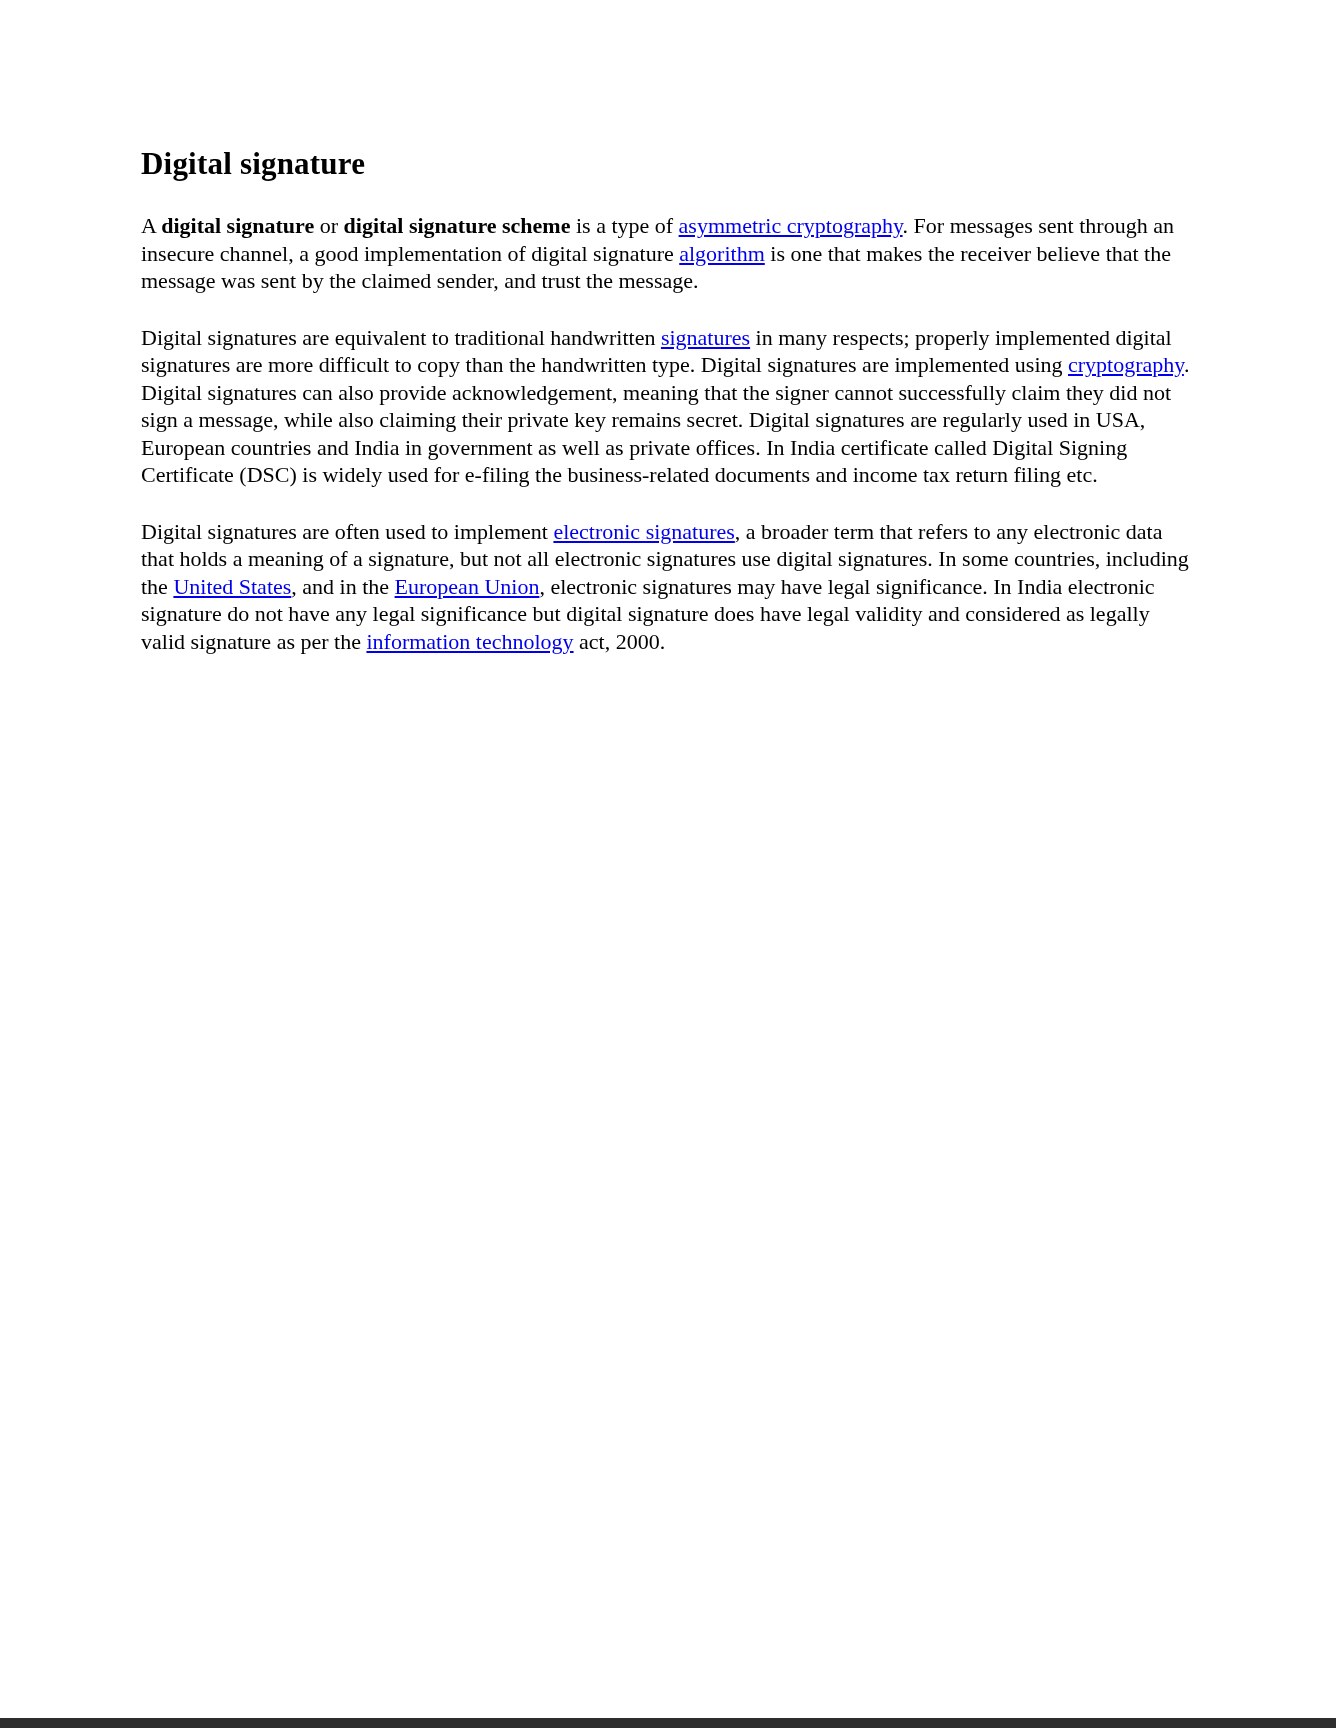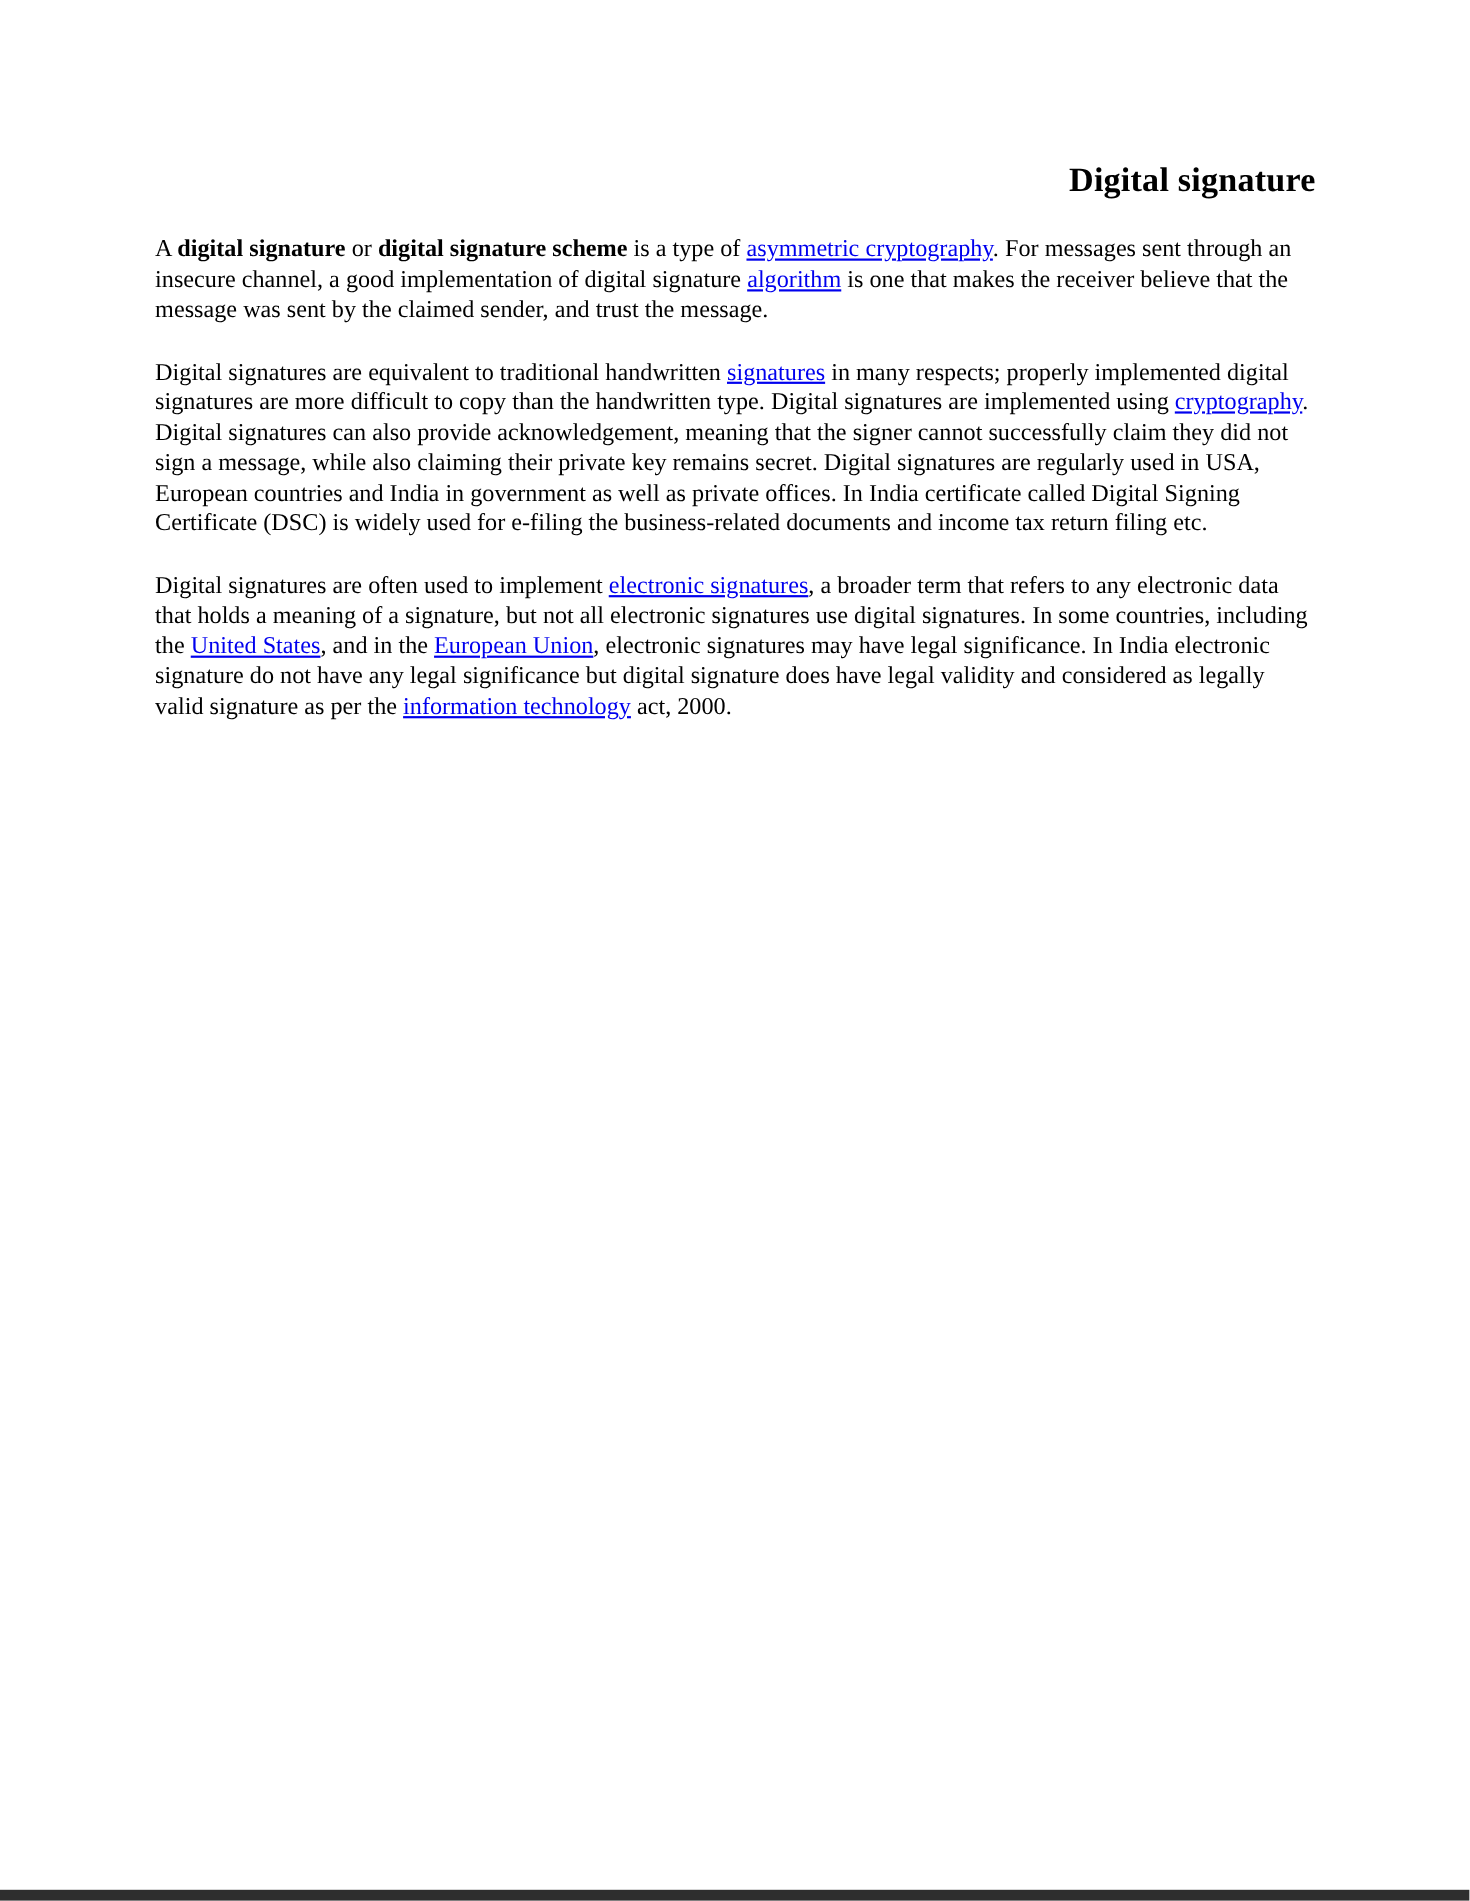--- a/index.html
+++ b/index.html
@@ -1,21 +1,21 @@
 <!DOCTYPE html>
 <html style="--link-color: #0000ee; --text-color: #000000; --bg-color: #ffffff; --bar-color: #2e2e2e;"><head>
 <meta charset="utf-8">
 <style>
   :root{
     --link-color:#0000ee;
     --text-color:#000000;
     --bg-color:#ffffff;
     --bar-color:#2e2e2e;
   }
-  *{box-sizing:border-box;text-align:right;}
+  *{box-sizing:border-box;}
   html,body{margin:0;padding:0;}
   body{
     width:1336px;
     height:1728px;
     background:var(--bg-color);
     color:var(--text-color);
     font-family:"Liberation Serif", serif;
     position:relative;
     overflow:hidden;
   }

